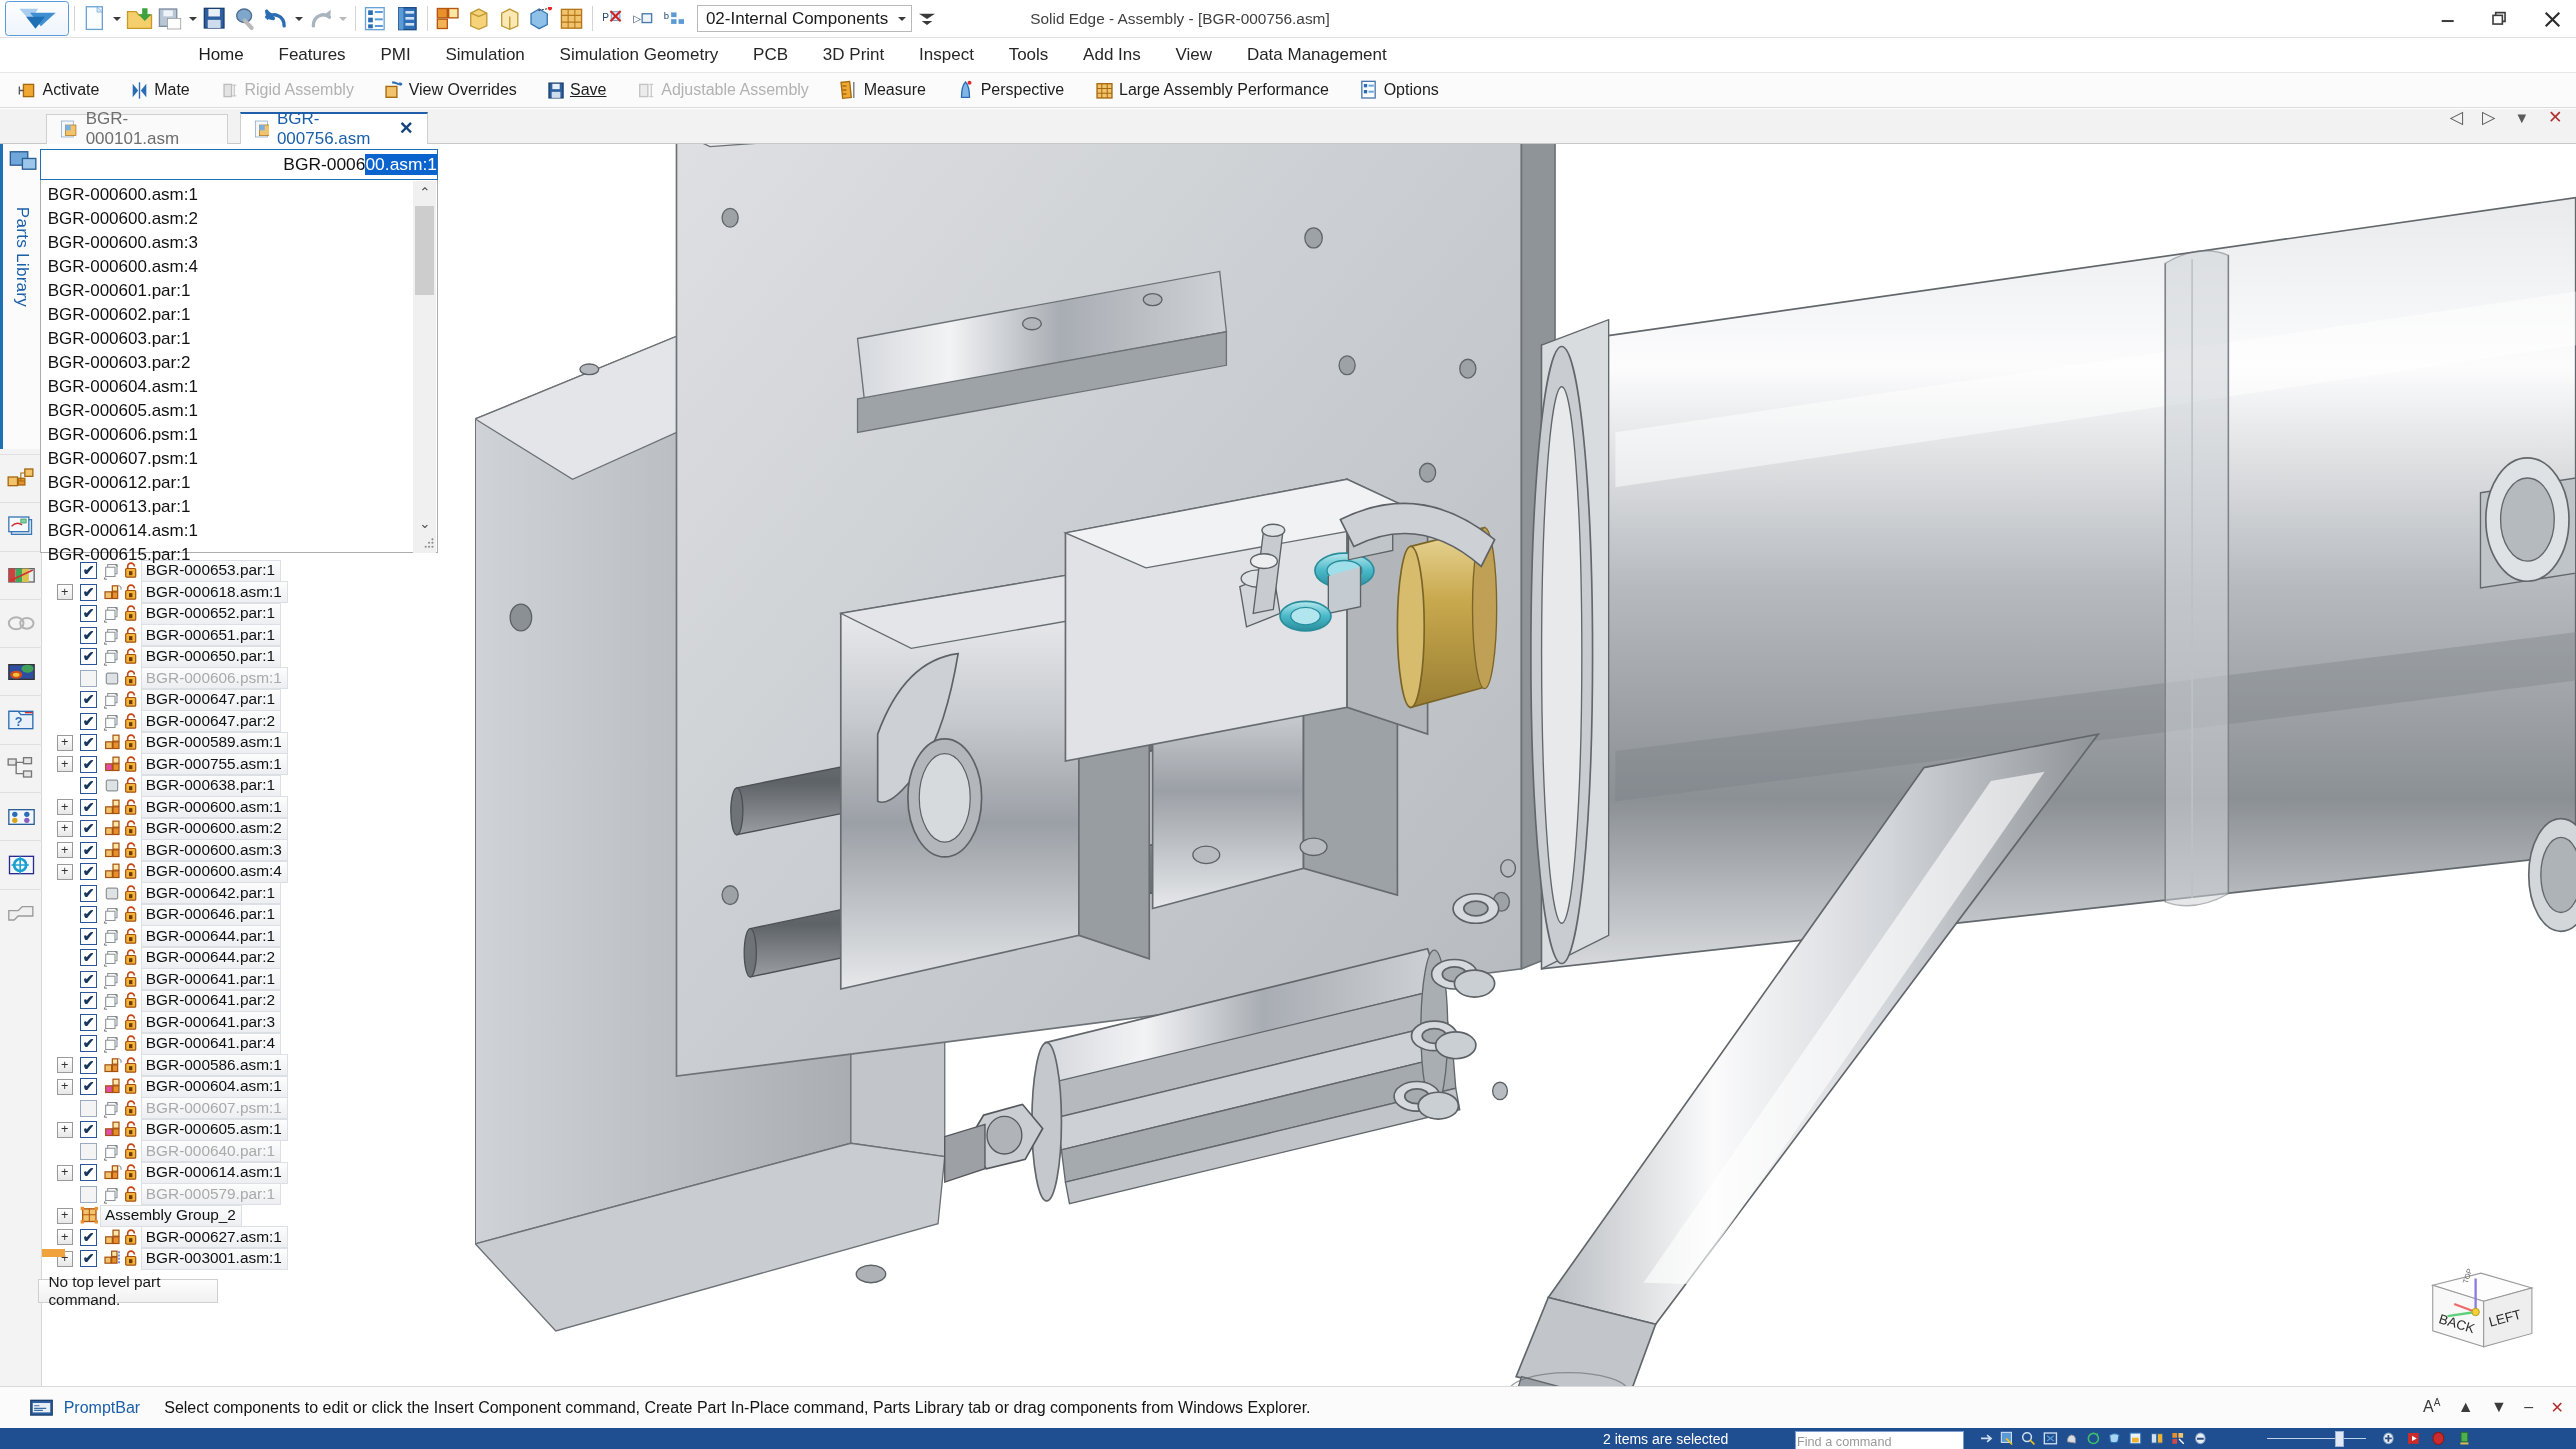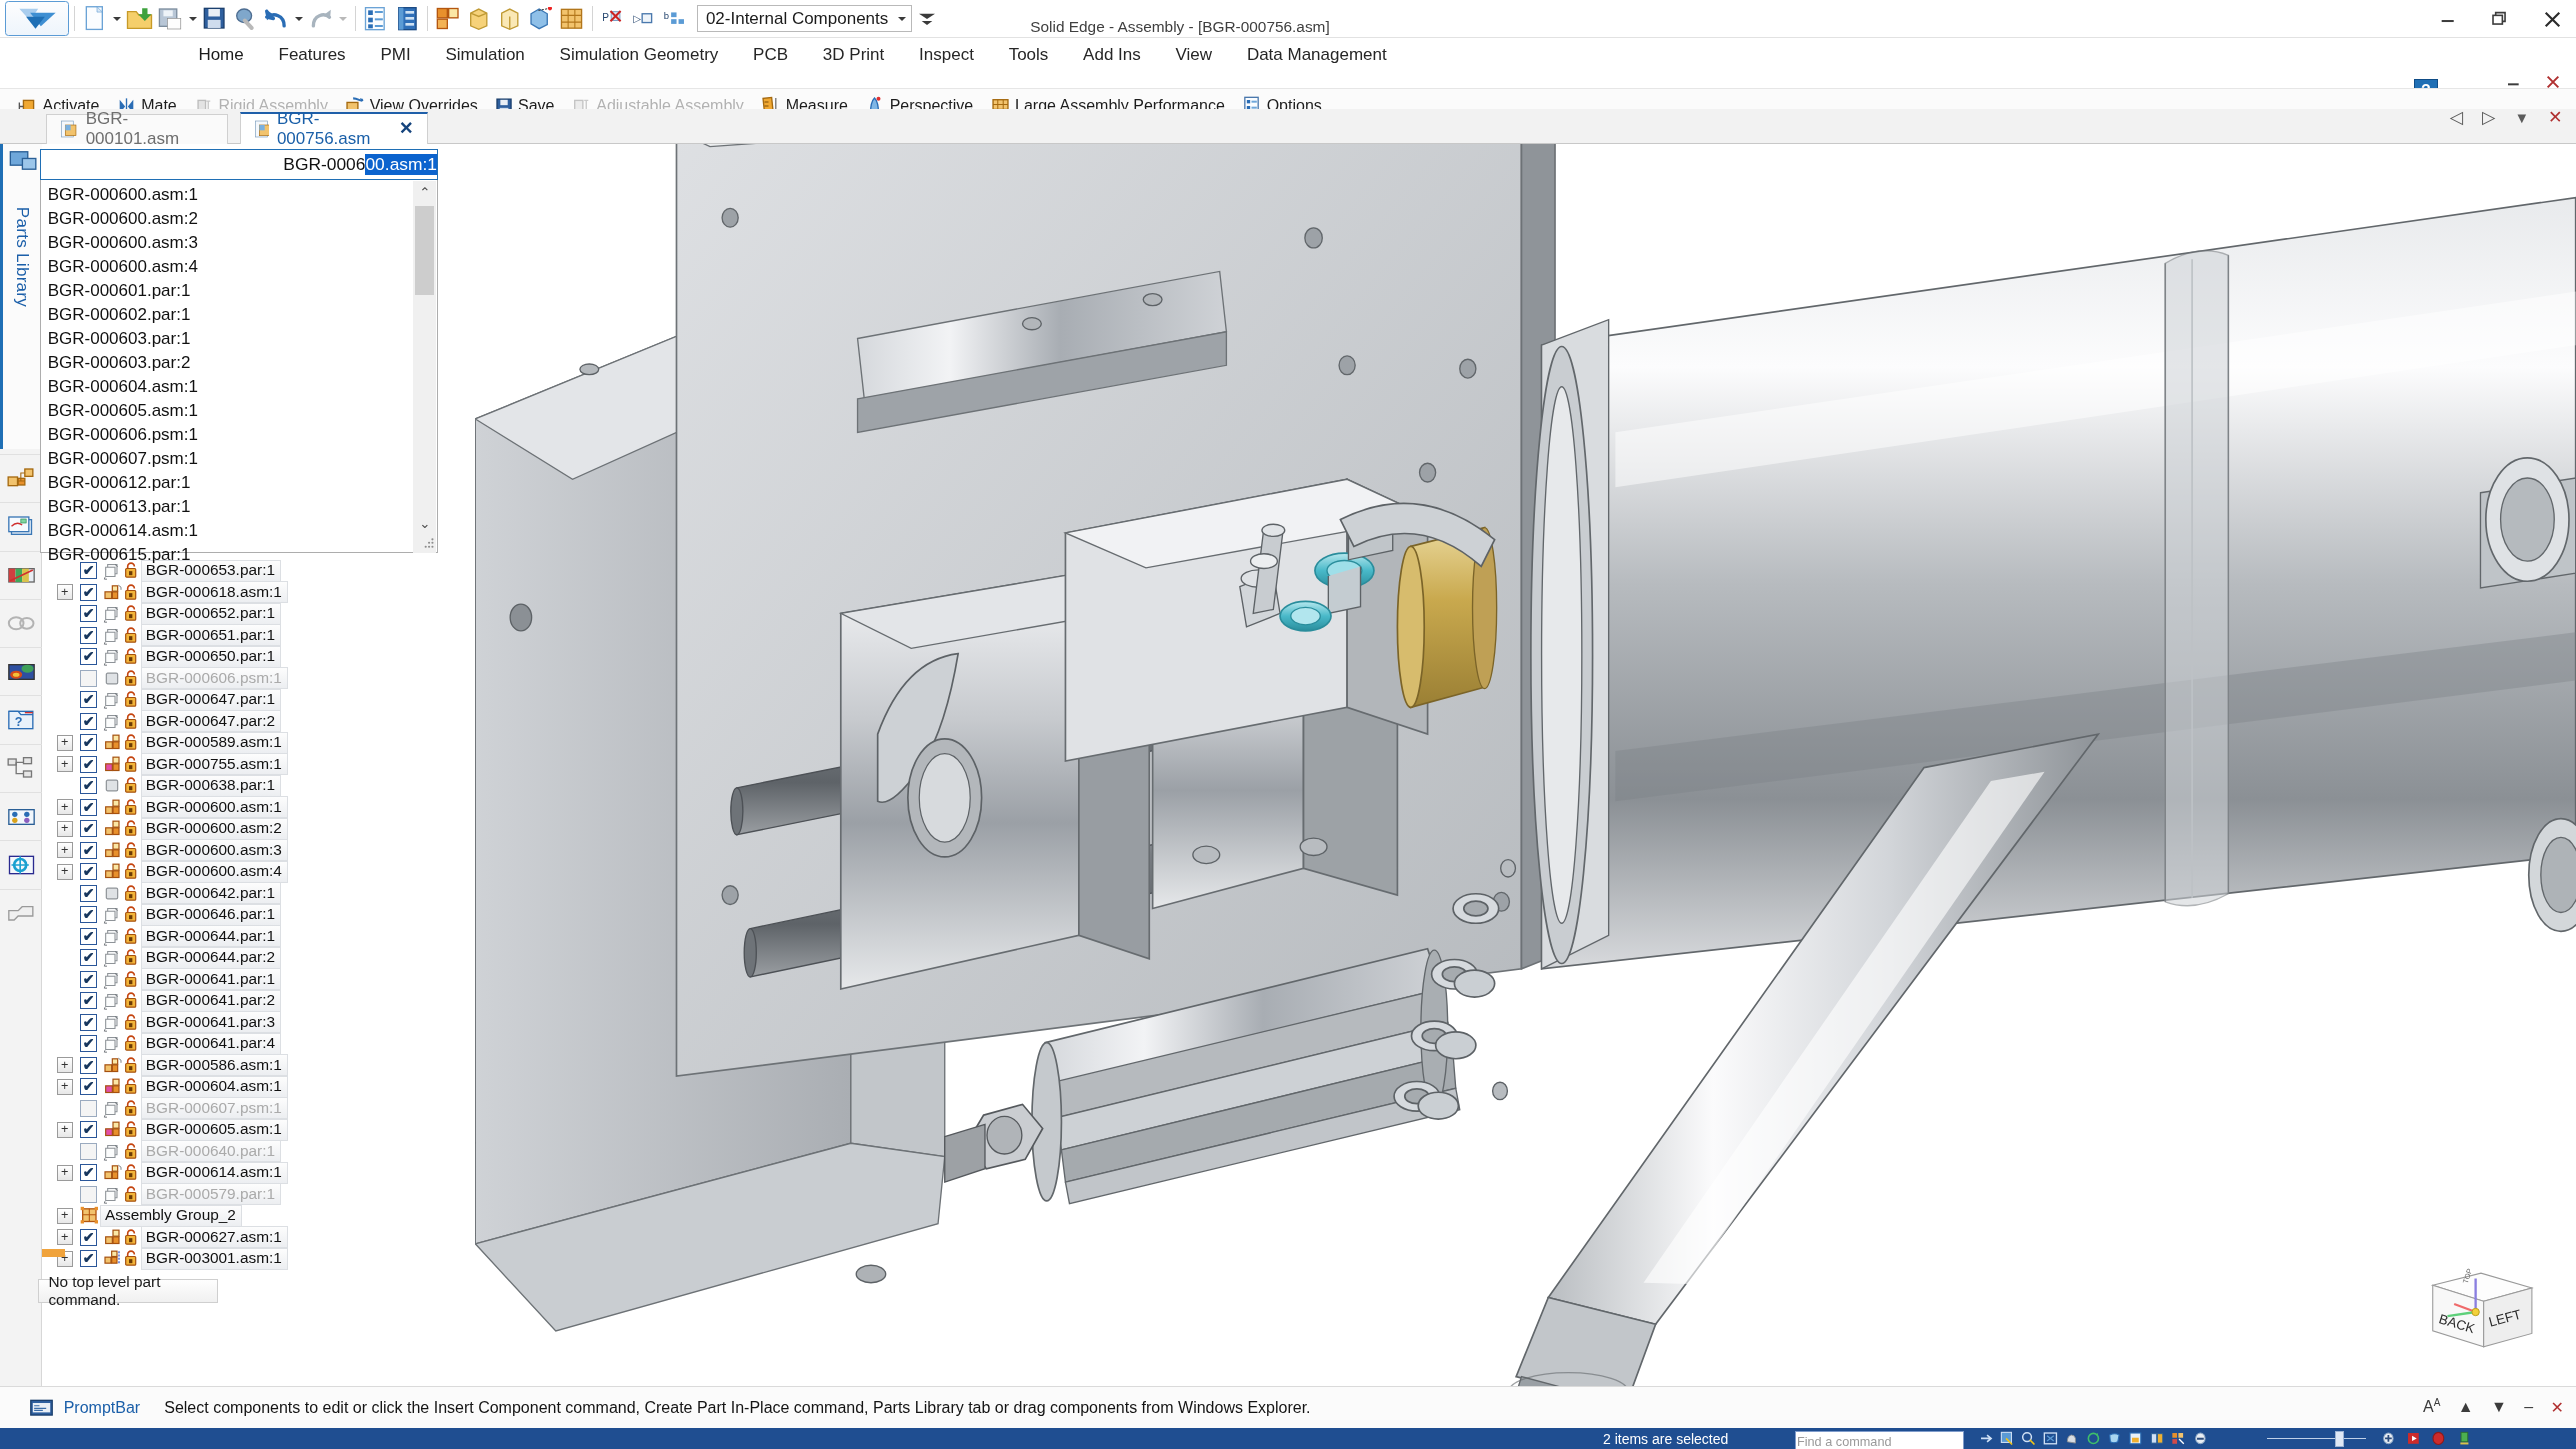--- a/index.html
+++ b/index.html
@@ -32,21 +32,21 @@
   .caret { width:0;height:0;border-left:4px solid transparent;border-right:4px solid transparent;border-top:4.7px solid #3a3a3a; }
   .qcaret { width:13.4px; height:34px; display:flex;align-items:center;justify-content:center; }
   .cfgbox {
     height: 27px; min-width: 165px; border:0.7px solid #b9b9b9; background:#fff;
     display:flex; align-items:center; padding:0 5.4px 0 8px; margin-left:6.7px;
     font-size: 17px; color:#1b1b1b; gap: 9.4px;
   }
   .qat-more { width:29.5px;height:34px;display:flex;align-items:center;justify-content:center; }
 
   .win-title {
-    position:absolute; left:0; top:8px; width:2360px; height:38px;
+    position:absolute; left:0; top:0; width:2360px; height:38px;
     display:flex; align-items:center; justify-content:center;
     font-size: 15.4px; color:#3f3f3f; pointer-events:none;
   }
   .win-ctrls { position:absolute; right:12px; top:0; height:38px; display:flex; align-items:center; gap:29.5px; }
   .wc { width:23px;height:23px; display:flex; align-items:center; justify-content:center; color:#3c3c3c; }
 
   
   .ribbon-tabs {
     position:absolute; top:38px; left:0; width:2124px; height:35px;
     background:#ffffff; display:flex; align-items:center; padding-left: 181px;
@@ -58,21 +58,21 @@
     position:absolute; right: 138px; top: 79px; width:24px;height:24px;
     background:#1f6fb5; border:0.7px solid #0f4c86; color:#fff; font-size:16px; font-weight:bold;
     display:flex;align-items:center;justify-content:center;
   }
   .ribbon-right { position:absolute; right:14.8px; top:74px; display:flex; align-items:center; gap:23px; color:#3c3c3c; }
 
   
   .cmdbar {
     position:absolute; top:72px; left:0; width:2576px; height:36px;
     background:#fbfbfb; border-top:0.7px solid #e6e6e6; border-bottom:0.7px solid #dcdcdc;
-    display:flex; align-items:center; padding-left:9.4px; gap:0px;margin-top:16px;
+    display:flex; align-items:center; padding-left:9.4px; gap:13px;
   }
   .cmd { display:flex; align-items:center; gap:5.4px; padding:0 8.7px; height:31px; font-size:16px; color:#1d1d1d; white-space:nowrap;}
   .cmd.dis { color:#b2b2b2; }
   .cmd .u { text-decoration: underline; }
 
   
   .doctabs {
     position:absolute; top:109px; left:0; width:2576px; height:35px;
     background:#f2f2f2; border-bottom:0.7px solid #c8c8c8;
   }

